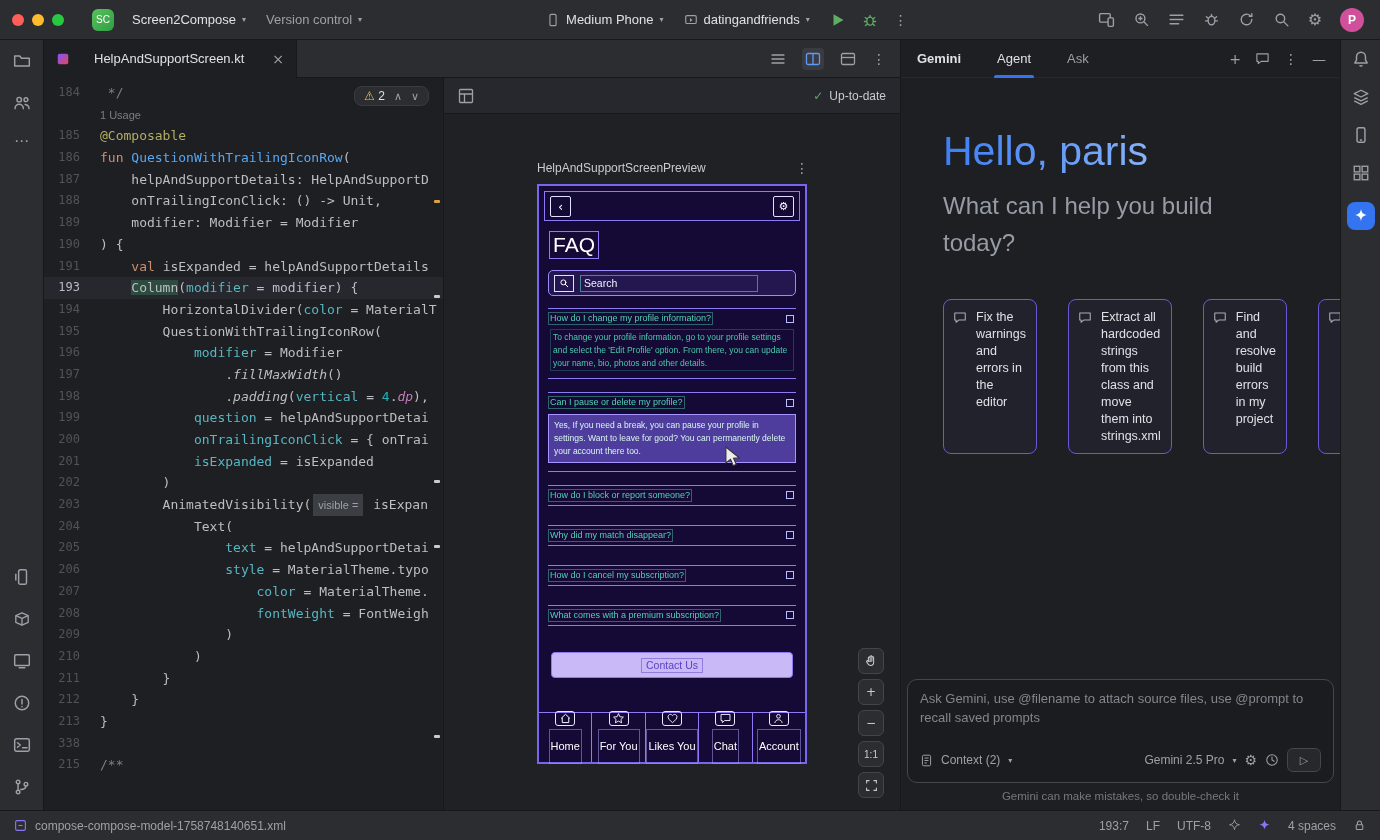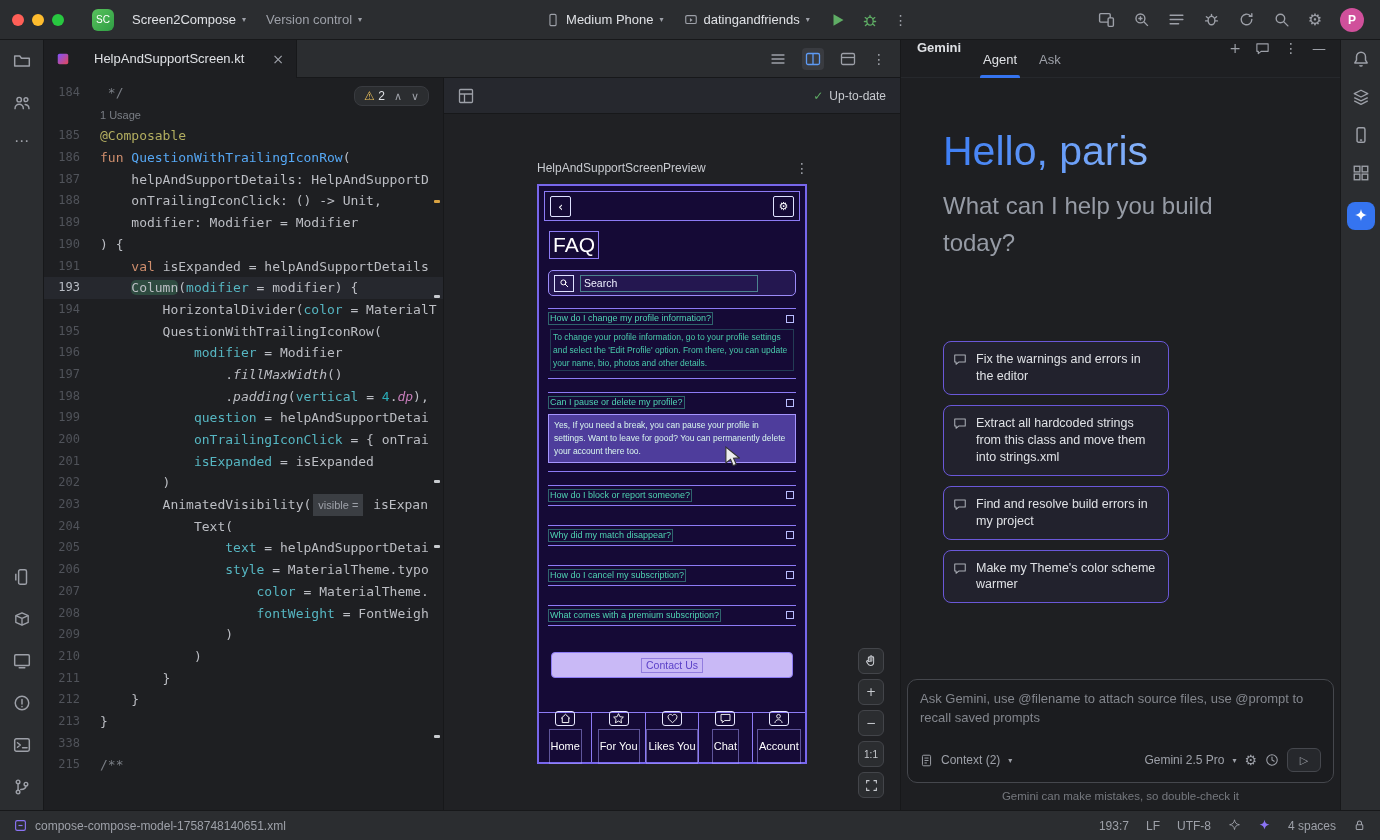--- a/index.html
+++ b/index.html
@@ -39,21 +39,21 @@
 
 .code-pane{width:399px;flex:none;background:#1e1f22;position:relative;overflow:hidden;padding-top:4px}
 .code-row{display:flex;height:21.7px;line-height:21.7px;font-family:"DejaVu Sans Mono",monospace;font-size:13px}
 .code-row.caret{background:#26282e}
 .ln{width:50px;flex:none;text-align:right;padding-right:14px;color:#50535a;font-size:12px}
 .caret .ln{color:#b8bcc4}
 .lc{white-space:pre;overflow:hidden;flex:1;padding-left:6px}
 .tk-cmt{color:#7a7e85}.tk-ann{color:#b3ae60}.tk-kw{color:#cf8e6d}.tk-fn{color:#56a8f5}
 .tk-na{color:#56b6c2}.tk-pl{color:#bcbec4}.tk-num{color:#2aacb8}
 .tk-prop{color:#c77dbb;font-style:italic}.tk-ext{color:#bcbec4;font-style:italic}
-.tk-hl{color:#bcbec4;background:#2e4b40;border-radius:5px}
+.tk-hl{color:#bcbec4;background:#2e4b40;border-radius:0}
 .tk-chip{background:#3b3e43;color:#9da0a8;border-radius:0;padding:18px 5px;font-size:11px;margin:0 2px;font-family:"Liberation Sans",sans-serif}
 .inlay-usage{color:#7a7e85;font-size:11px;font-family:"Liberation Sans",sans-serif}
 .inspection{position:absolute;top:8px;right:14px;background:#2b2d30;border:1px solid #393b40;border-radius:8px;display:flex;align-items:center;gap:9px;padding:2px 9px;font-size:12px;z-index:5;color:#dfe1e5}
 .warn{color:#f2c55c;font-size:12px}
 .insp-arrow{color:#9da0a8;font-size:11px}
 .stripe{position:absolute;right:2px;top:0;bottom:0;width:8px}
 .stripe .mark{position:absolute;width:6px;height:3px;border-radius:1px;right:1px}
 
 .preview-pane{flex:1;display:flex;flex-direction:column;border-left:1px solid #17181a;min-width:0}
 .preview-toolbar{height:36px;background:#26282e;border-bottom:1px solid #17181a;display:flex;align-items:center;padding:0 14px;flex:none}
@@ -82,30 +82,30 @@
 .faq-a.hl{background:rgba(125,104,240,.55);border:1.5px solid #a695ff;color:#d9f6ee;padding:4px 5px;margin:4px 0 6px}
 .p-contact{position:absolute;left:12px;right:12px;bottom:84px;height:26px;background:#c9b9f6;border:1.5px solid #8d7bf5;border-radius:4px;display:grid;place-items:center}
 .p-contact span{font-size:10.5px;color:#5b41c8;border:1px solid rgba(91,65,200,.5);padding:0 4px;line-height:13px}
 .p-nav{position:absolute;left:0;right:0;bottom:0;height:50px;border-top:1.5px solid #8d7bf5;display:flex}
 .p-nav-cell{flex:1;border-right:1px solid #8d7bf5;display:flex;flex-direction:column;align-items:center;justify-content:center;gap:3px}
 .p-nav-cell:last-child{border-right:none}
 .p-nav-ic{width:20px;height:20px;border:1.5px solid #e8e9ff;border-radius:3px;display:grid;place-items:center}
 .p-nav-label{font-size:11px;color:#fff;border:0.5px solid rgba(170,160,255,.5);padding:12px 1px;line-height:9px;white-space:nowrap}
 
 .gemini{width:440px;flex:none;background:#1e1f22;border-left:1px solid #17181a;display:flex;flex-direction:column;min-height:0}
-.g-header{height:38px;display:flex;align-items:flex-start;gap:22px;padding:0 14px 0 16px;flex:none;border-bottom:1px solid #26282c}
+.g-header{height:38px;display:flex;align-items:center;gap:36px;padding:0 14px 0 16px;flex:none;border-bottom:1px solid #26282c}
 .g-title{font-weight:700;font-size:13px}
 .g-tab{font-size:13px;color:#9da0a8;position:relative;height:38px;display:flex;align-items:center;cursor:default}
 .g-tab.active{color:#dfe1e5}
 .g-tab.active::after{content:"";position:absolute;left:-3px;right:-3px;bottom:0;height:3px;background:#3574f0;border-radius:2px 2px 0 0}
 .g-hicons{margin-left:auto;display:flex;gap:14px;align-items:center;color:#9da0a8;font-size:14px}
 .g-body{flex:1;padding:0 30px 0 42px;min-height:0;overflow:hidden}
 .g-greet{margin-top:50px;font-size:41px;font-weight:400;background:linear-gradient(90deg,#3d7ef5,#86b2f9);-webkit-background-clip:text;background-clip:text;color:transparent;-webkit-text-fill-color:transparent;width:max-content}
 .g-sub{margin-top:12px;font-size:24px;line-height:1.55;color:#969ba5;max-width:330px}
-.g-cards{margin-top:80px;display:flex;flex-direction:column;gap:10px;width:226px}
+.g-cards{margin-top:38px;display:flex;gap:31px;width:226px}
 .g-card{position:relative;border:1px solid #6a58d8;border-radius:8px;padding:9px 10px 9px 32px;font-size:12.5px;line-height:1.35;color:#dfe1e5;background:rgba(104,88,216,.06)}
 .g-card svg{position:absolute;left:9px;top:10px}
 .g-inputwrap{flex:none;margin:10px 6px 0}
 .g-input{height:104px;border:1px solid #45474d;border-radius:10px;background:#1b1c1f;padding:10px 12px;display:flex;flex-direction:column}
 .g-ph{font-size:13px;color:#83868d;line-height:1.45;max-width:405px}
 .g-ibar{margin-top:auto;display:flex;align-items:center;gap:8px;font-size:12px;color:#9da0a8}
 .g-send{width:34px;height:24px;border:1px solid #45474d;border-radius:6px;background:#26282c;display:grid;place-items:center;font-size:11px;color:#9da0a8}
 .g-disclaimer{flex:none;text-align:center;font-size:11.5px;color:#75787e;padding:7px 0 8px}
 
 .statusbar{height:30px;background:#2b2d30;border-top:1px solid #17181a;display:flex;align-items:center;padding:0 14px;font-size:12px;color:#9da0a8;flex:none}

